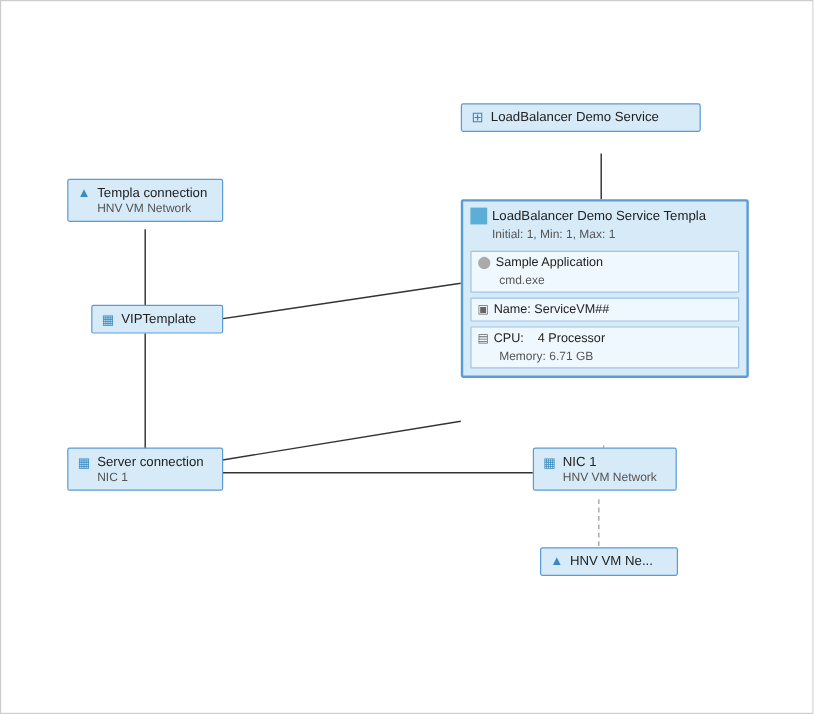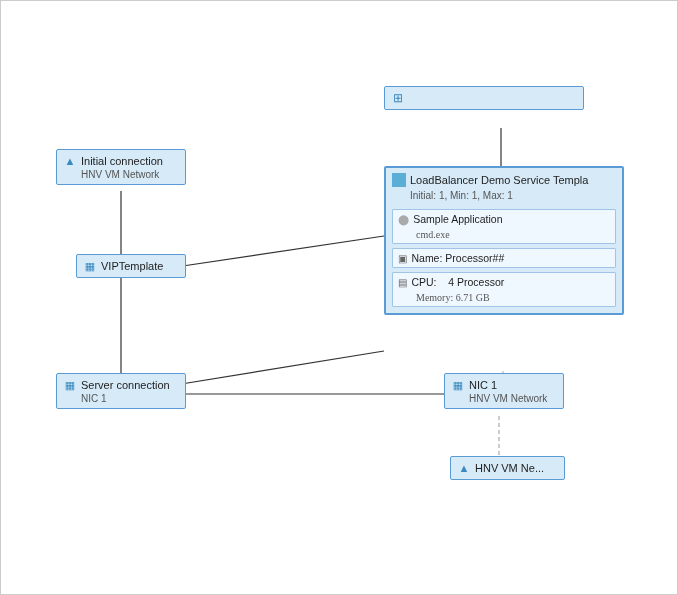--- a/index.html
+++ b/index.html
@@ -85,21 +85,20 @@
       align-items: center;
       gap: 4px;
       padding: 3px 5px;
       font-size: 10.5px;
       color: #222;
     }
     .inner-row-sub {
       font-size: 10px;
       color: #555;
       padding: 1px 5px 3px 23px;
-      font-family: Liberation Serif, serif;
     }
     svg.lines {
       position: absolute;
       top: 0;
       left: 0;
       width: 678px;
       height: 595px;
       pointer-events: none;
     }
   </style>
@@ -124,27 +123,28 @@
 
     <line x1="498" y1="415" x2="498" y2="455" stroke="#aaa" stroke-width="1.2" stroke-dasharray="4,3"></line>
 
     <line x1="500" y1="375" x2="500" y2="375" stroke="#aaa" stroke-width="1" stroke-dasharray="3,3"></line>
     <line x1="502" y1="370" x2="502" y2="375" stroke="#aaa" stroke-width="1" stroke-dasharray="4,3"></line>
   </svg>
 
   <div class="node" style="left:383px; top:85px; width:200px;">
     <div class="node-title">
       <span class="icon" style="color:#3a8abf; font-size:12px;">⊞</span>
+      <span>LoadBalancer Demo Service</span>
     </div>
   </div>
 
   <div class="node" style="left:55px; top:148px; width:130px;">
     <div class="node-title">
       <span class="icon" style="color:#3a8abf; font-size:11px;">▲</span>
-      <span>Initial connection</span>
+      <span>Templa connection</span>
     </div>
     <div class="node-sub">HNV VM Network</div>
   </div>
 
   <div class="node-large" style="left:383px; top:165px;">
     <div class="node-large-header">
       <span class="icon" style="color:#3a8abf; background:#5bafd6; width:14px; height:14px; display:inline-block;"></span>
       <span>LoadBalancer Demo Service Templa</span>
     </div>
     <div class="node-large-sub">Initial: 1, Min: 1, Max: 1</div>
@@ -153,21 +153,21 @@
       <div class="inner-row">
         <span style="color:#aaa; font-size:10px;">⬤</span>
         <span>Sample Application</span>
       </div>
       <div class="inner-row-sub">cmd.exe</div>
     </div>
 
     <div class="inner-section">
       <div class="inner-row">
         <span style="font-size:10px; color:#666;">▣</span>
-        <span>Name: Processor##</span>
+        <span>Name: ServiceVM##</span>
       </div>
     </div>
 
     <div class="inner-section" style="margin-bottom:6px;">
       <div class="inner-row">
         <span style="font-size:10px; color:#666;">▤</span>
         <span>CPU:&nbsp;&nbsp;&nbsp;&nbsp;4 Processor</span>
       </div>
       <div class="inner-row-sub">Memory: 6.71 GB</div>
     </div>

